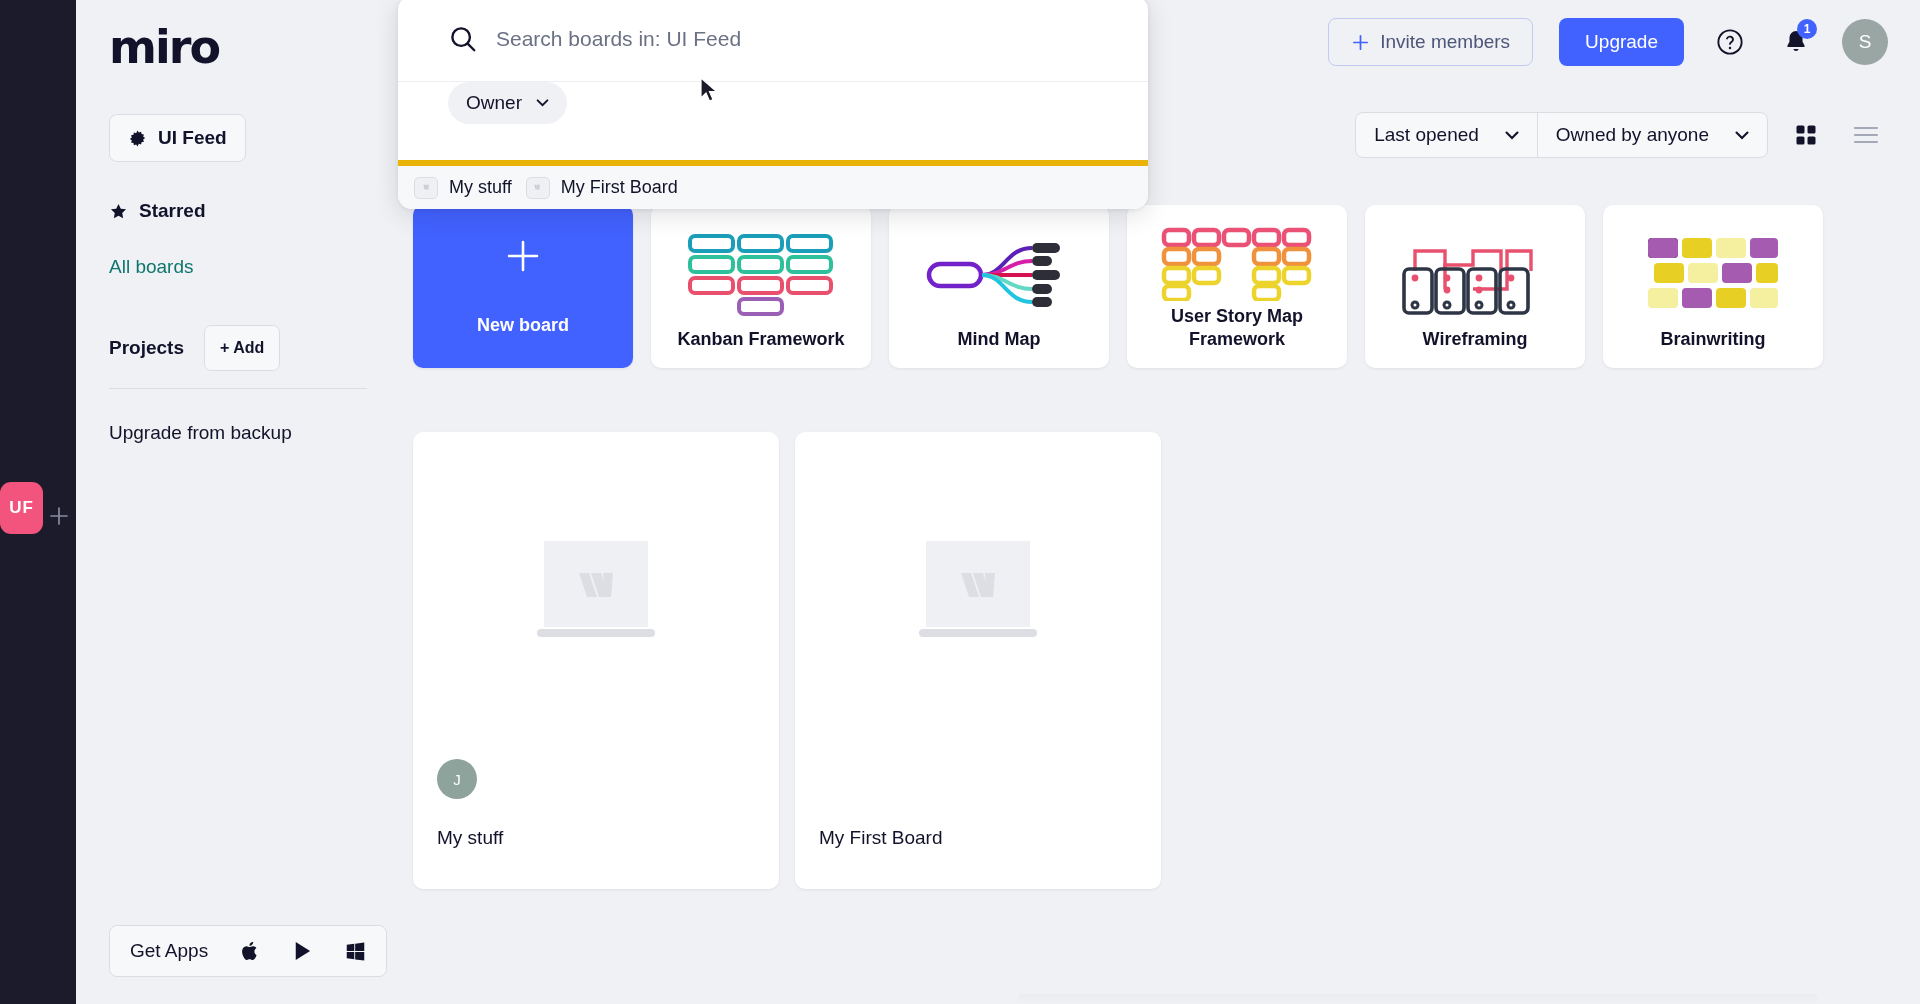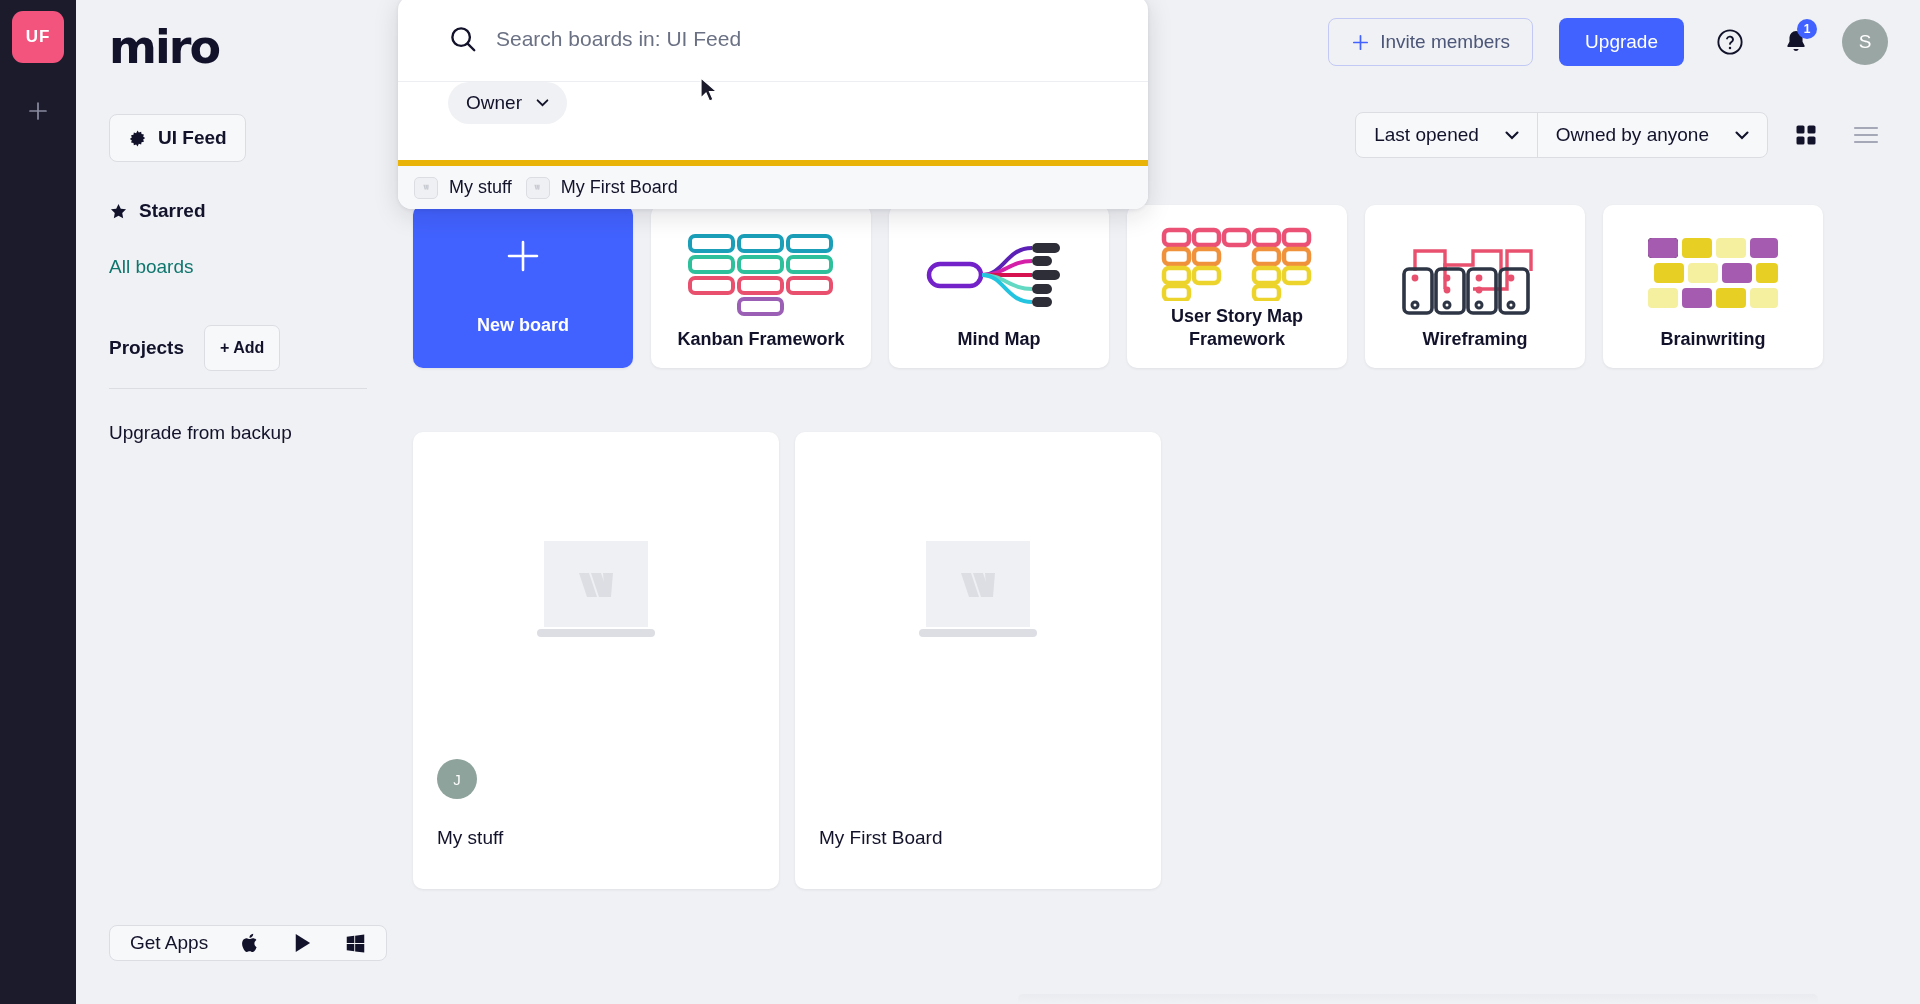--- a/index.html
+++ b/index.html
@@ -10,21 +10,21 @@
     background: #f0f1f4;
     color: #12122b;
   }
   #app { position: relative; width: 1920px; height: 1004px; }
 
   
   .rail {
     position: absolute; left: 0; top: 0;
     width: 76px; height: 1004px;
     background: #1b1b2b;
-    display: flex; flex-direction: column; align-items: center;
+    display: flex; flex-direction: row; align-items: center;
   }
   .team-badge {
     width: 52px; height: 52px; margin-top: 11px;
     border-radius: 11px;
     background: #f2547d;
     color: #fff; font-weight: bold; font-size: 17px;
     letter-spacing: 1px;
     display: flex; align-items: center; justify-content: center;
     cursor: pointer;
   }
@@ -85,21 +85,21 @@
   .nav-divider {
     position: absolute; left: 33px; top: 388px;
     width: 258px; height: 1px; background: #dcdde3;
   }
   .nav-upload {
     position: absolute; left: 33px; top: 422px;
     font-size: 19px; cursor: pointer;
   }
   .getapps {
     position: absolute; left: 33px; top: 925px;
-    height: 36px; padding: 16px 20px;
+    height: 52px; padding: 16px 20px;
     background: #f7f8fa;
     border: 1px solid #dcdde3; border-radius: 8px;
     display: flex; align-items: center; gap: 32px;
     cursor: pointer;
   }
   .getapps-label { font-size: 19px; }
   .getapps svg { display: block; }
 
   
   .header-actions {

